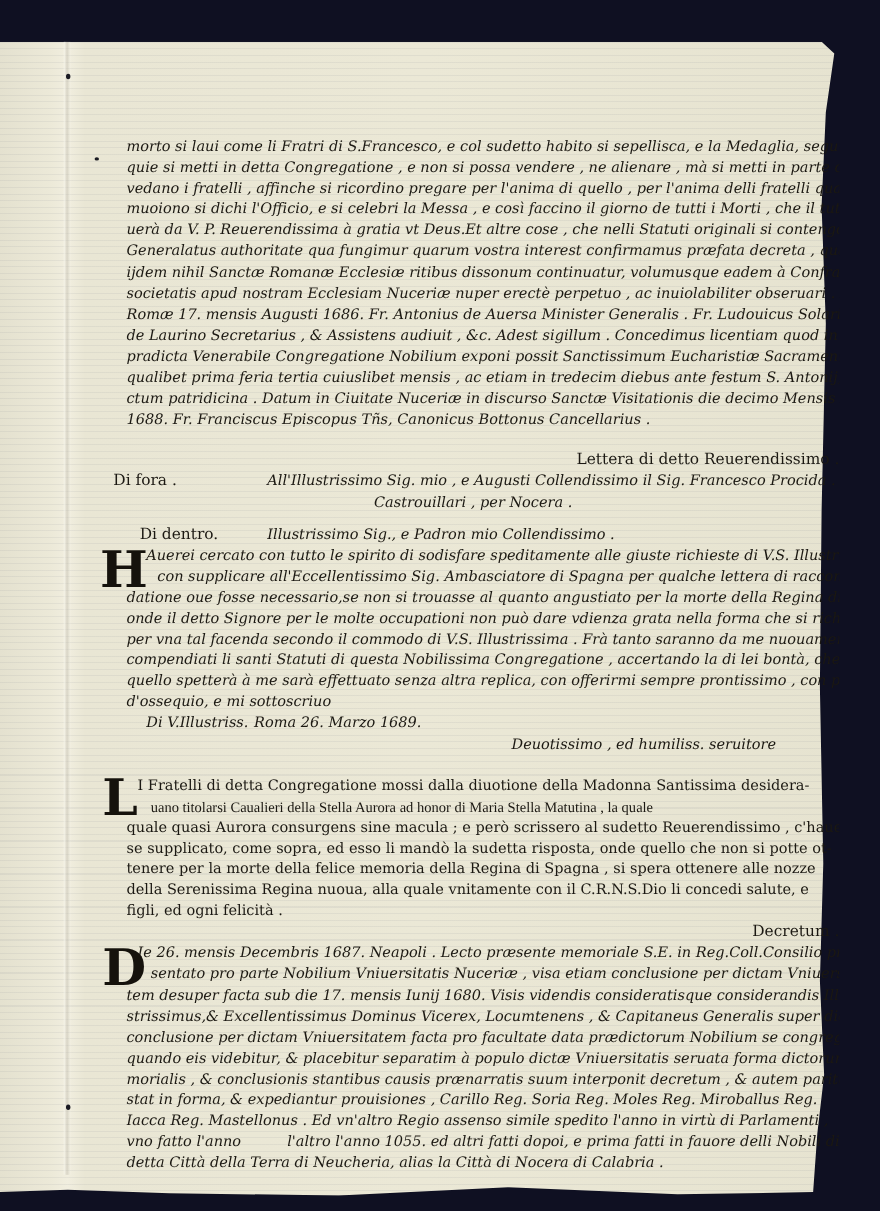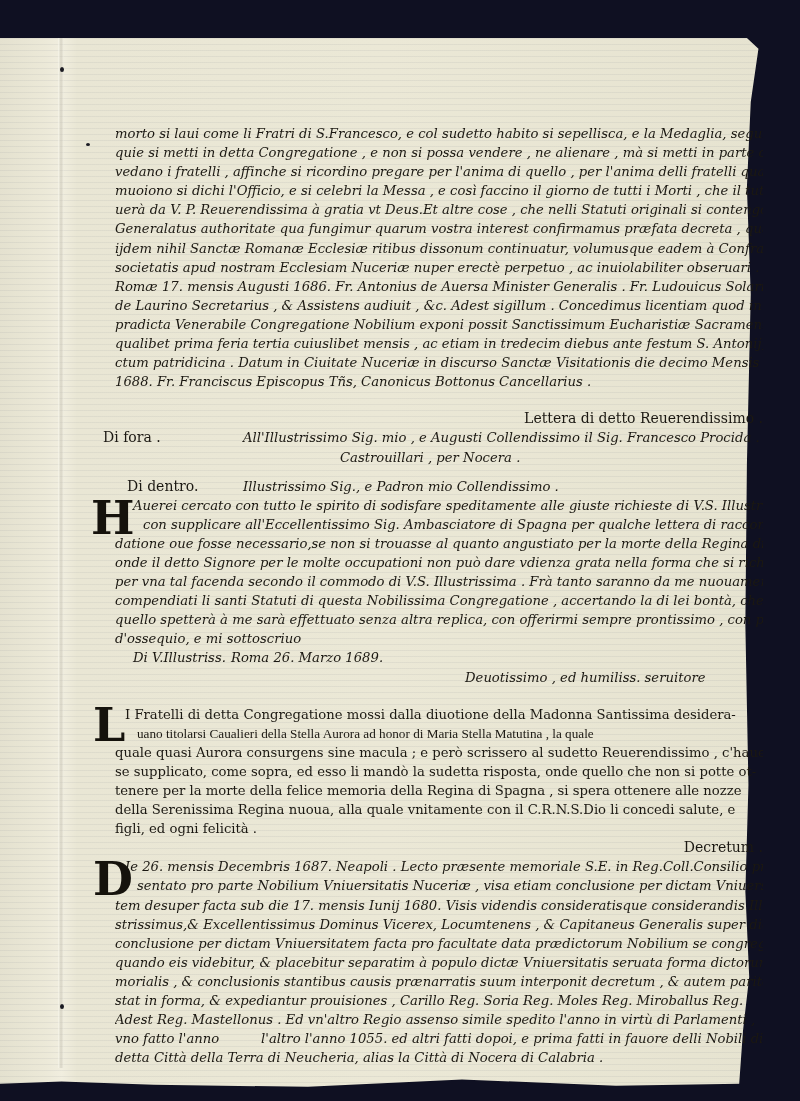--- a/index.html
+++ b/index.html
@@ -123,18 +123,18 @@
     <div class="dropcap-block it">
       <span class="dropcap" style="left:-22px; top:2px;">D</span>
       <span class="line" style="padding-left:10px;">Ie 26. mensis Decembris 1687. Neapoli . Lecto præsente memoriale S.E. in Reg.Coll.Consilio præ-</span>
       <span class="line" style="padding-left:22px;">sentato pro parte Nobilium Vniuersitatis Nuceriæ , visa etiam conclusione per dictam Vniuersita-</span>
       <span class="line">tem desuper facta sub die 17. mensis Iunij 1680. Visis videndis consideratisque considerandis Illu-</span>
       <span class="line">strissimus,&amp; Excellentissimus Dominus Vicerex, Locumtenens , &amp; Capitaneus Generalis super dicta</span>
       <span class="line">conclusione per dictam Vniuersitatem facta pro facultate data prædictorum Nobilium se congregandi</span>
       <span class="line">quando eis videbitur, &amp; placebitur separatim à populo dictæ Vniuersitatis seruata forma dictorum me-</span>
       <span class="line">morialis , &amp; conclusionis stantibus causis prænarratis suum interponit decretum , &amp; autem pariter præ-</span>
       <span class="line">stat in forma, &amp; expediantur prouisiones , Carillo Reg. Soria Reg. Moles Reg. Miroballus Reg.</span>
-      <span class="line">Adest Reg. Mastellonus . Ed vn'altro Regio assenso simile spedito l'anno in virtù di Parlamenti ,</span>
+      <span class="line">Iacca Reg. Mastellonus . Ed vn'altro Regio assenso simile spedito l'anno in virtù di Parlamenti ,</span>
       <span class="line" style="white-space:pre;">vno fatto l'anno          l'altro l'anno 1055. ed altri fatti dopoi, e prima fatti in fauore delli Nobili di</span>
       <span class="line">detta Città della Terra di Neucheria, alias la Città di Nocera di Calabria .</span>
     </div>
   </div>
 </div>
 
 </body></html>

